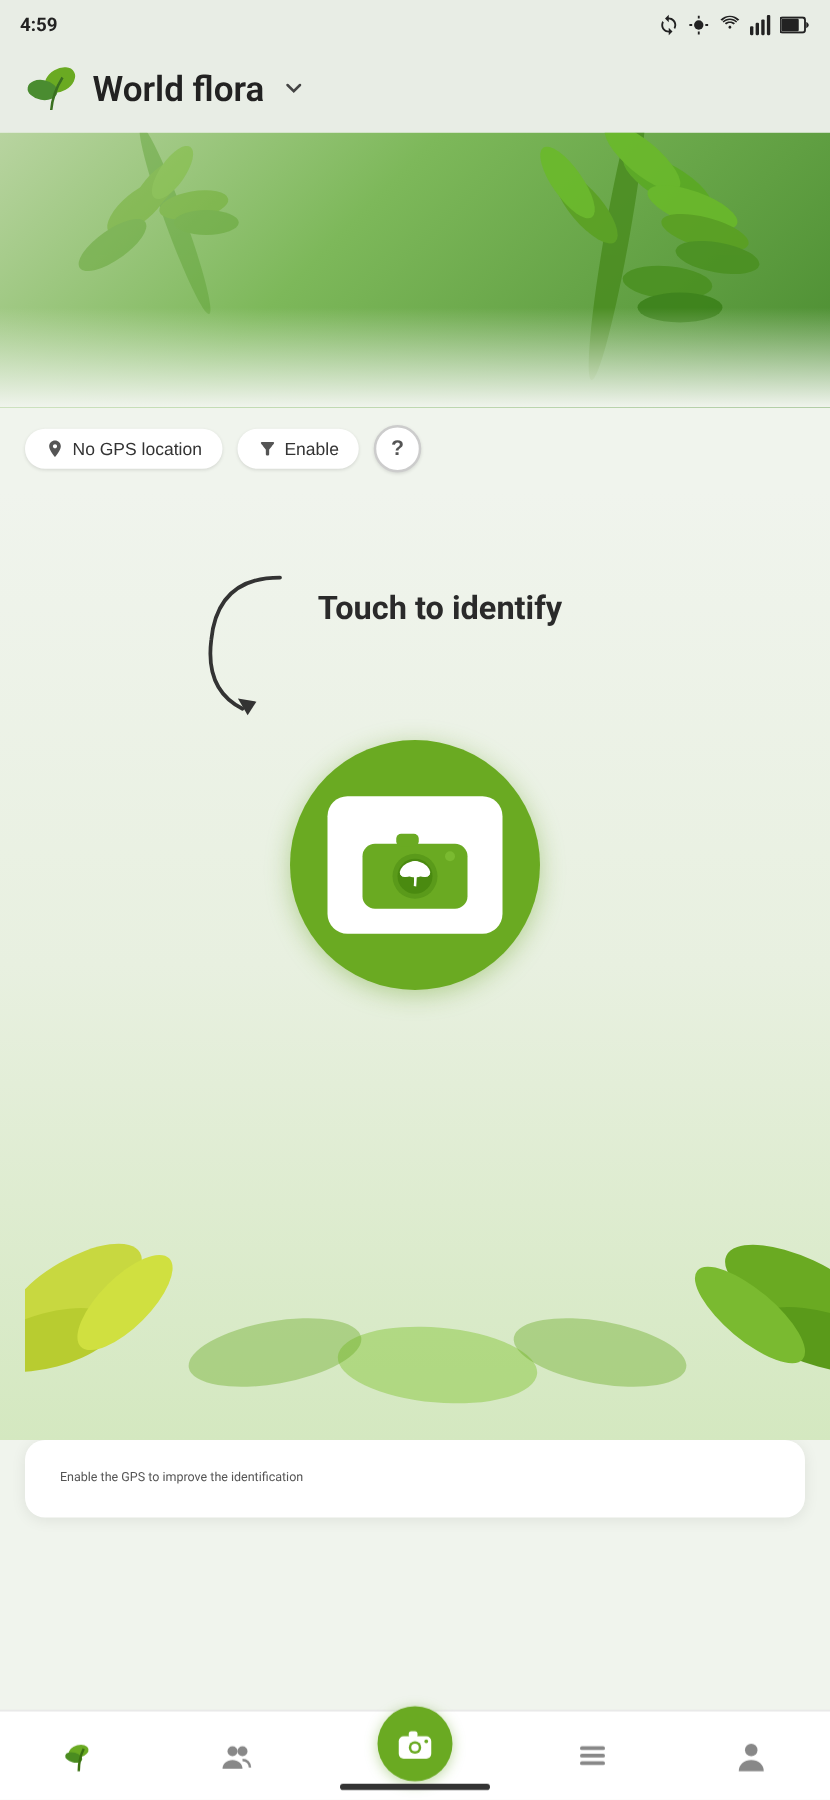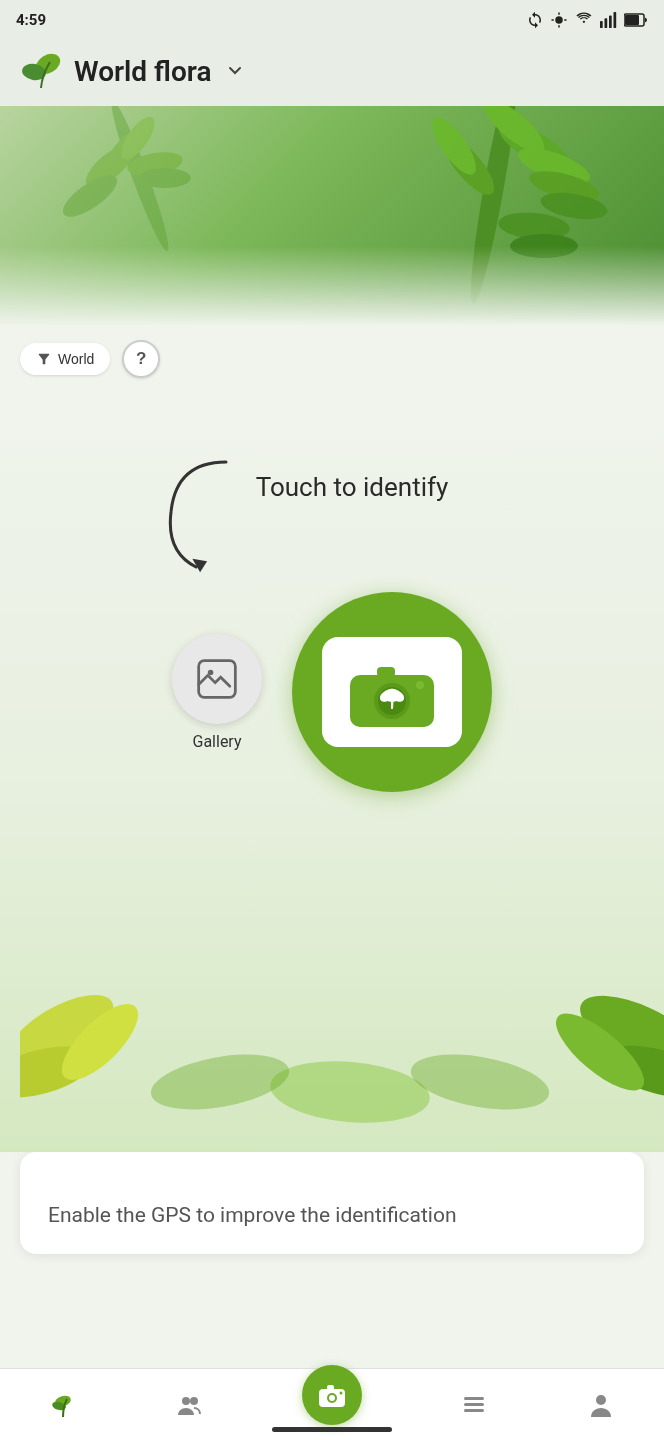--- a/index.html
+++ b/index.html
@@ -154,21 +154,21 @@
       left: -30px;
     }
     .arrow-curve {
       width: 90px;
       height: 130px;
       position: relative;
       top: 20px;
     }
     .touch-text {
       font-size: 26px;
-      font-weight: 400;
+      font-weight: 700;
       color: #2a2a2a;
       margin-top: 40px;
       margin-left: 10px;
       white-space: nowrap;
     }
 
     .camera-area {
       display: flex;
       align-items: center;
       gap: 30px;
@@ -234,24 +234,23 @@
       margin: 0 20px 20px;
       box-shadow: 0 2px 12px rgba(0,0,0,0.08);
     }
     .rec-title {
       font-size: 18px;
       font-weight: 600;
       color: #222;
       margin-bottom: 6px;
     }
     .rec-text {
-      font-size: 21px;
+      font-size: 10px;
       color: #555;
       line-height: 1.4;
-      margin-top: 25px;
     }
 
     
     .bottom-nav {
       background: white;
       height: 72px;
       display: flex;
       align-items: center;
       justify-content: space-around;
       border-top: 1px solid #e0e0e0;
@@ -369,51 +368,47 @@
       <ellipse cx="240" cy="140" rx="36" ry="13" fill="#4a9020" transform="rotate(5 240 140)"></ellipse>
       <ellipse cx="250" cy="160" rx="34" ry="12" fill="#3a8018" transform="rotate(0 250 160)"></ellipse>
     </g>
   </svg>
   <div class="hero-fade"></div>
 </div>
 
 <div class="filter-bar">
   <button class="filter-btn">
     <svg width="16" height="16" viewBox="0 0 24 24" fill="#555">
+      <path d="M12 2C8.13 2 5 5.13 5 9c0 5.25 7 13 7 13s7-7.75 7-13c0-3.87-3.13-7-7-7zm0 9.5c-1.38 0-2.5-1.12-2.5-2.5s1.12-2.5 2.5-2.5 2.5 1.12 2.5 2.5-1.12 2.5-2.5 2.5z"></path>
+    </svg>
+    <span>No GPS location</span>
+  </button>
+  <button class="filter-btn">
+    <svg width="16" height="16" viewBox="0 0 24 24" fill="#555">
       <path d="M4.25 5.61C6.27 8.2 10 13 10 13v6c0 .55.45 1 1 1h2c.55 0 1-.45 1-1v-6s3.72-4.8 5.74-7.39C20.25 4.95 19.78 4 18.95 4H5.04c-.83 0-1.3.95-.79 1.61z"></path>
     </svg>
-    <span>World</span>
+    <span>Enable</span>
   </button>
   <button class="help-btn">
     <span style="font-size:17px;font-weight:bold;color:#555;">?</span>
   </button>
 </div>
 
 <div class="main-content">
 
   <div class="touch-hint">
     <svg class="arrow-curve" viewBox="0 0 90 130">
       <path d="M70 10 Q20 10 15 60 Q10 100 40 115" stroke="#333" stroke-width="3" fill="none" stroke-linecap="round"></path>
       <polygon points="35,108 45,120 50,108" fill="#333" transform="rotate(10 43 115)"></polygon>
     </svg>
     <span class="touch-text">Touch to identify</span>
   </div>
 
   <div class="camera-area">
 
-    <div class="gallery-btn">
-      <div class="gallery-circle">
-        <svg width="44" height="44" viewBox="0 0 24 24" fill="#666">
-          <rect x="2" y="2" width="20" height="20" rx="3" stroke="#666" stroke-width="1.5" fill="none"></rect>
-          <circle cx="8.5" cy="8.5" r="1.5" fill="#666"></circle>
-          <path d="M2 15l5-5 4 4 3-3 5 5" stroke="#666" stroke-width="1.5" fill="none" stroke-linecap="round"></path>
-        </svg>
-      </div>
-      <span class="gallery-label">Gallery</span>
-    </div>
 
     <div class="camera-btn">
       <div class="camera-inner">
 
         <svg width="100" height="75" viewBox="0 0 100 75">
 
           <rect x="8" y="20" width="84" height="52" rx="10" fill="#6aaa22"></rect>
 
           <circle cx="50" cy="46" r="18" fill="#5a9a1a"></circle>
 

